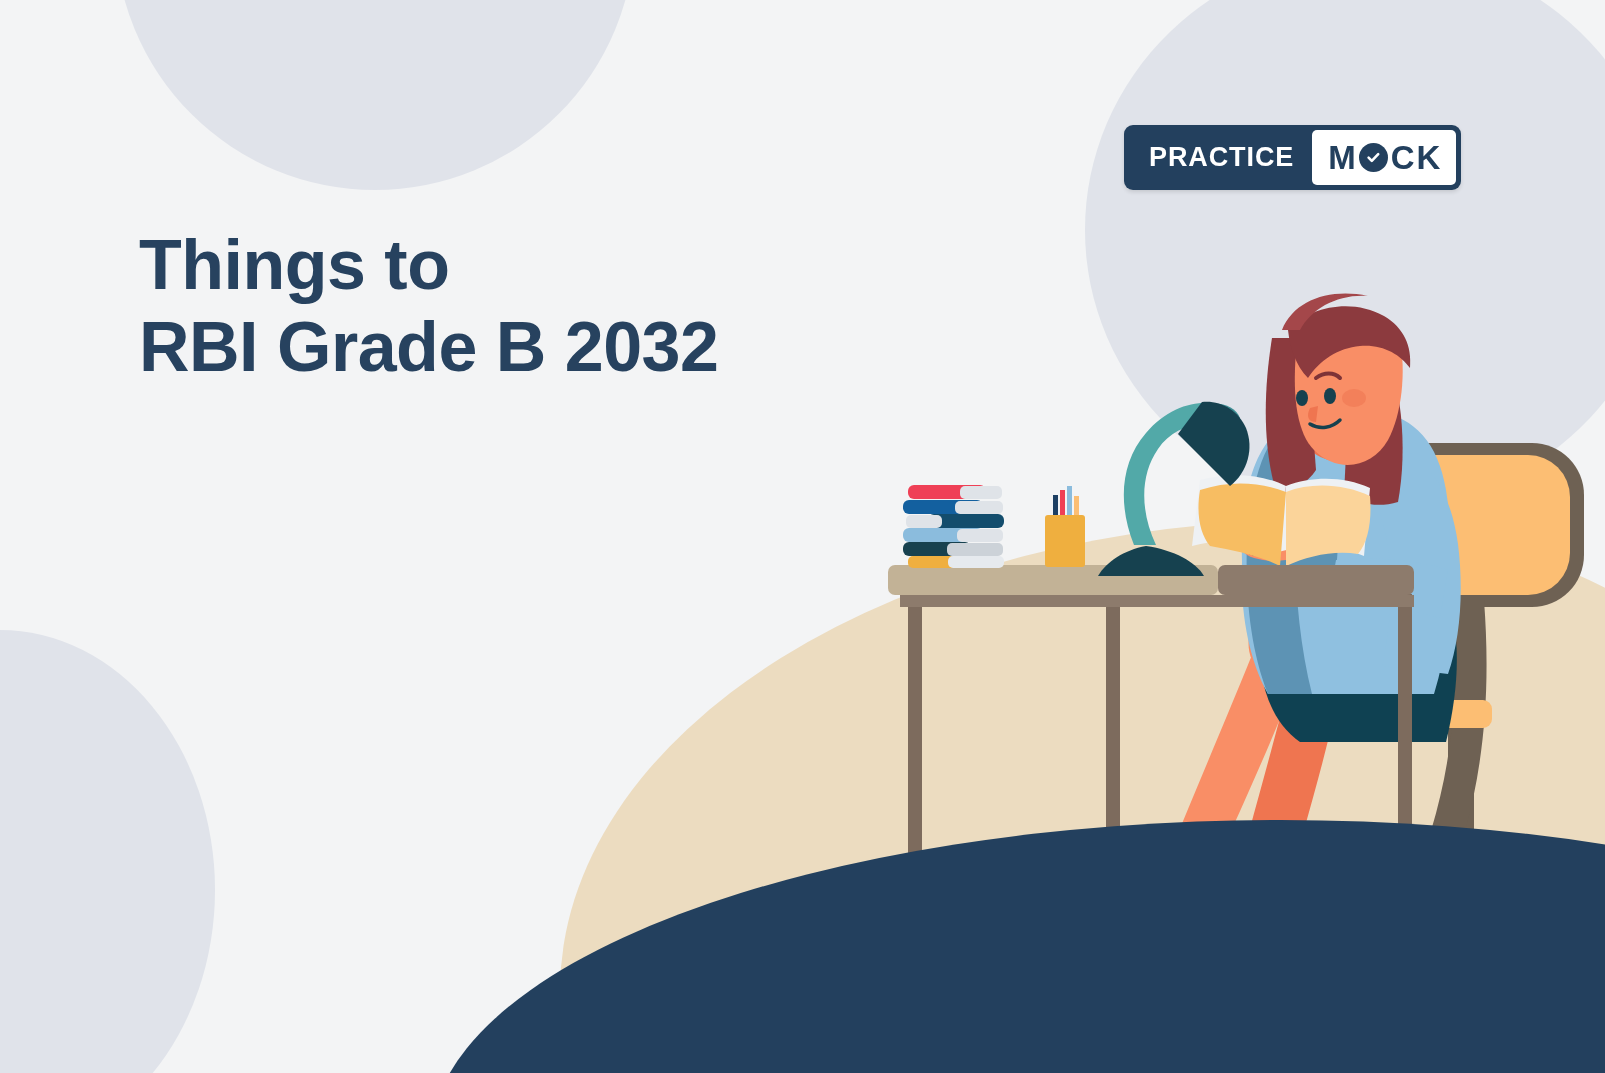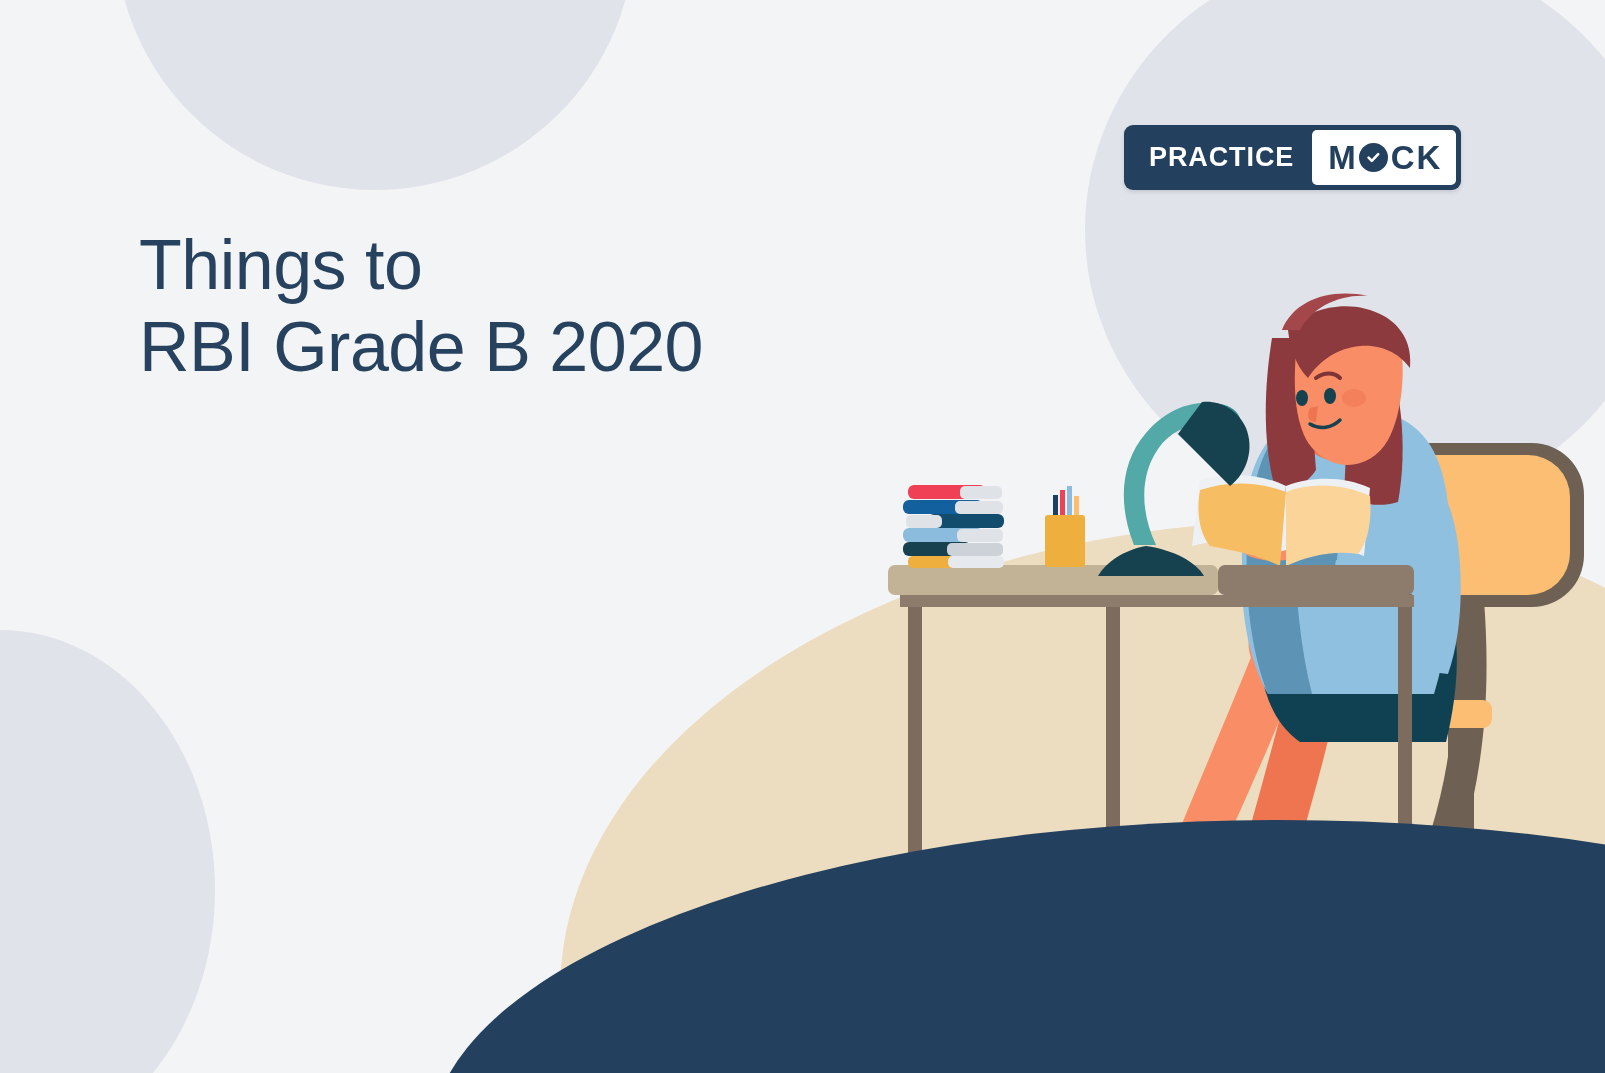--- a/index.html
+++ b/index.html
@@ -53,21 +53,21 @@
   #logo-check-badge {
     width:29px; height:29px; border-radius:50%; background:#23405e;
     display:flex; align-items:center; justify-content:center;
     margin:0 1px;
   }
 
   
   #headline {
     position:absolute; left:139px; top:225px;
     color:#27425f;
-    font-size:70px; font-weight:400; line-height:1.17;
+    font-size:70px; font-weight:700; line-height:1.17;
     letter-spacing:-0.5px;
   }
   #headline .line { display:block; white-space:nowrap; }
 
   
   #illustration { position:absolute; left:0; top:0; width:1605px; height:1073px; }
 </style>
 </head>
 <body>
 
@@ -208,16 +208,16 @@
           <path d="M3.6 8.6 L6.8 11.8 L13.2 5.2" stroke="#ffffff" stroke-width="2.6" fill="none" stroke-linecap="round" stroke-linejoin="round"></path>
         </svg>
       </span>
       <span class="mock-letter">C</span>
       <span class="mock-letter">K</span>
     </div>
   </div>
 
   <h1 id="headline">
     <span class="line">Things to</span>
-    <span class="line">RBI Grade B 2020</span>
+    <span class="line">RBI Grade B 2032</span>
   </h1>
 
 </div>
 
 </body></html>

